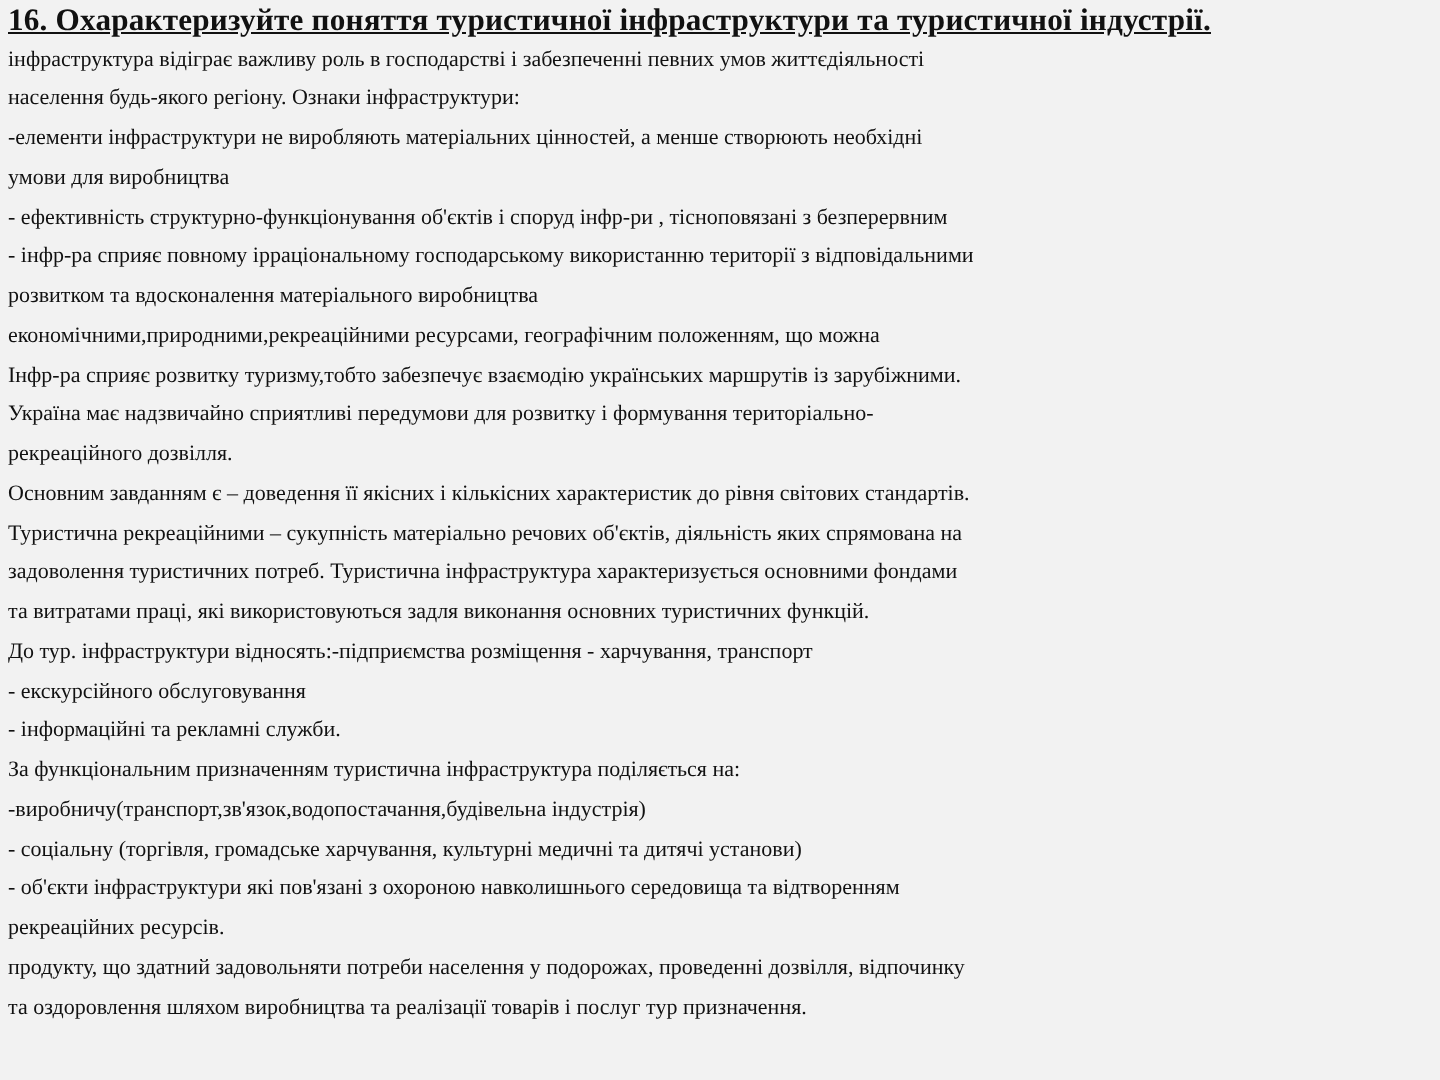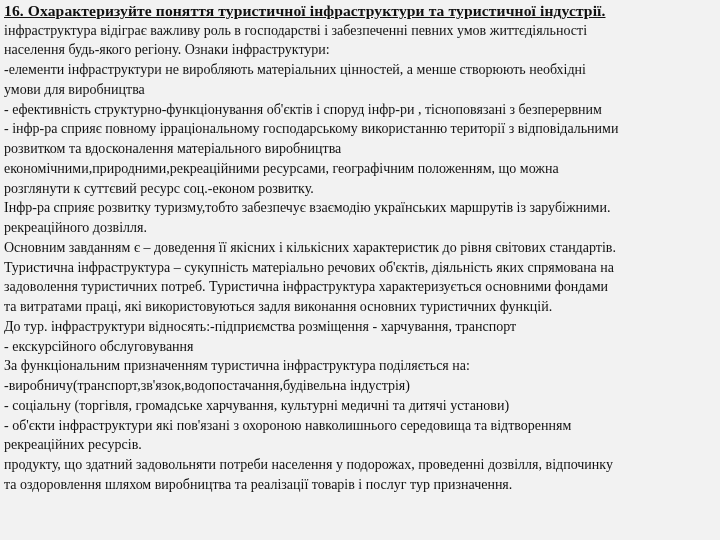--- a/index.html
+++ b/index.html
@@ -9,46 +9,47 @@
       font-family: "Liberation Serif", "DejaVu Serif", serif;
       color: #111;
     }
     .page { padding: 1px 4px 0 4px; }
     .title {
       font-weight: bold; text-decoration: underline;
       font-size: 15.6px; line-height: 19.6px; margin: 0;
       letter-spacing: 0.1px;
     }
     .line {
-      font-size: 14px; line-height: 19.75px; margin: 0;
+      font-size: 11px; line-height: 19.75px; margin: 0;
       white-space: nowrap;
     }
   </style>
 </head>
 <body>
 
 <div class="page">
   <p class="title">16. Охарактеризуйте поняття туристичної інфраструктури та туристичної індустрії.</p>
   <p class="line"> інфраструктура відіграє важливу роль в господарстві і забезпеченні певних умов життєдіяльності</p>
   <p class="line">населення будь-якого регіону. Ознаки інфраструктури:</p>
   <p class="line">-елементи інфраструктури не виробляють матеріальних цінностей, а менше створюють необхідні</p>
   <p class="line">умови для виробництва</p>
   <p class="line">- ефективність структурно-функціонування об'єктів і споруд інфр-ри , тісноповязані з безперервним</p>
   <p class="line">- інфр-ра сприяє повному ірраціональному господарському використанню території з відповідальними</p>
   <p class="line">розвитком та вдосконалення матеріального виробництва</p>
   <p class="line">економічними,природними,рекреаційними ресурсами, географічним положенням, що можна</p>
-  <p class="line">розглянути к суттєвий ресурс соц.-економ розвитку.</p>
   <p class="line">Інфр-ра сприяє розвитку туризму,тобто забезпечує взаємодію українських маршрутів із зарубіжними.</p>
+  <p class="line">Україна має надзвичайно сприятливі передумови для розвитку і формування територіально-</p>
   <p class="line">рекреаційного дозвілля.</p>
   <p class="line">Основним завданням є – доведення її якісних і кількісних характеристик до рівня світових стандартів.</p>
-  <p class="line">Туристична інфраструктура – сукупність матеріально речових об'єктів, діяльність яких спрямована на</p>
+  <p class="line">Туристична рекреаційними – сукупність матеріально речових об'єктів, діяльність яких спрямована на</p>
   <p class="line">задоволення туристичних потреб. Туристична інфраструктура характеризується основними фондами</p>
   <p class="line">та витратами праці, які використовуються задля виконання основних туристичних функцій.</p>
   <p class="line">До тур. інфраструктури відносять:-підприємства розміщення - харчування, транспорт</p>
   <p class="line">- екскурсійного обслуговування</p>
+  <p class="line">- інформаційні та рекламні служби.</p>
   <p class="line">За функціональним призначенням туристична інфраструктура поділяється на:</p>
   <p class="line">-виробничу(транспорт,зв'язок,водопостачання,будівельна індустрія)</p>
   <p class="line">- соціальну (торгівля, громадське харчування, культурні медичні та дитячі установи)</p>
   <p class="line">- об'єкти інфраструктури які пов'язані з охороною навколишнього середовища та відтворенням</p>
   <p class="line">рекреаційних ресурсів.</p>
   <p class="line">продукту, що здатний задовольняти потреби населення у подорожах, проведенні дозвілля, відпочинку</p>
   <p class="line">та оздоровлення шляхом виробництва та реалізації товарів і послуг тур призначення.</p>
 </div>
 
 </body></html>

